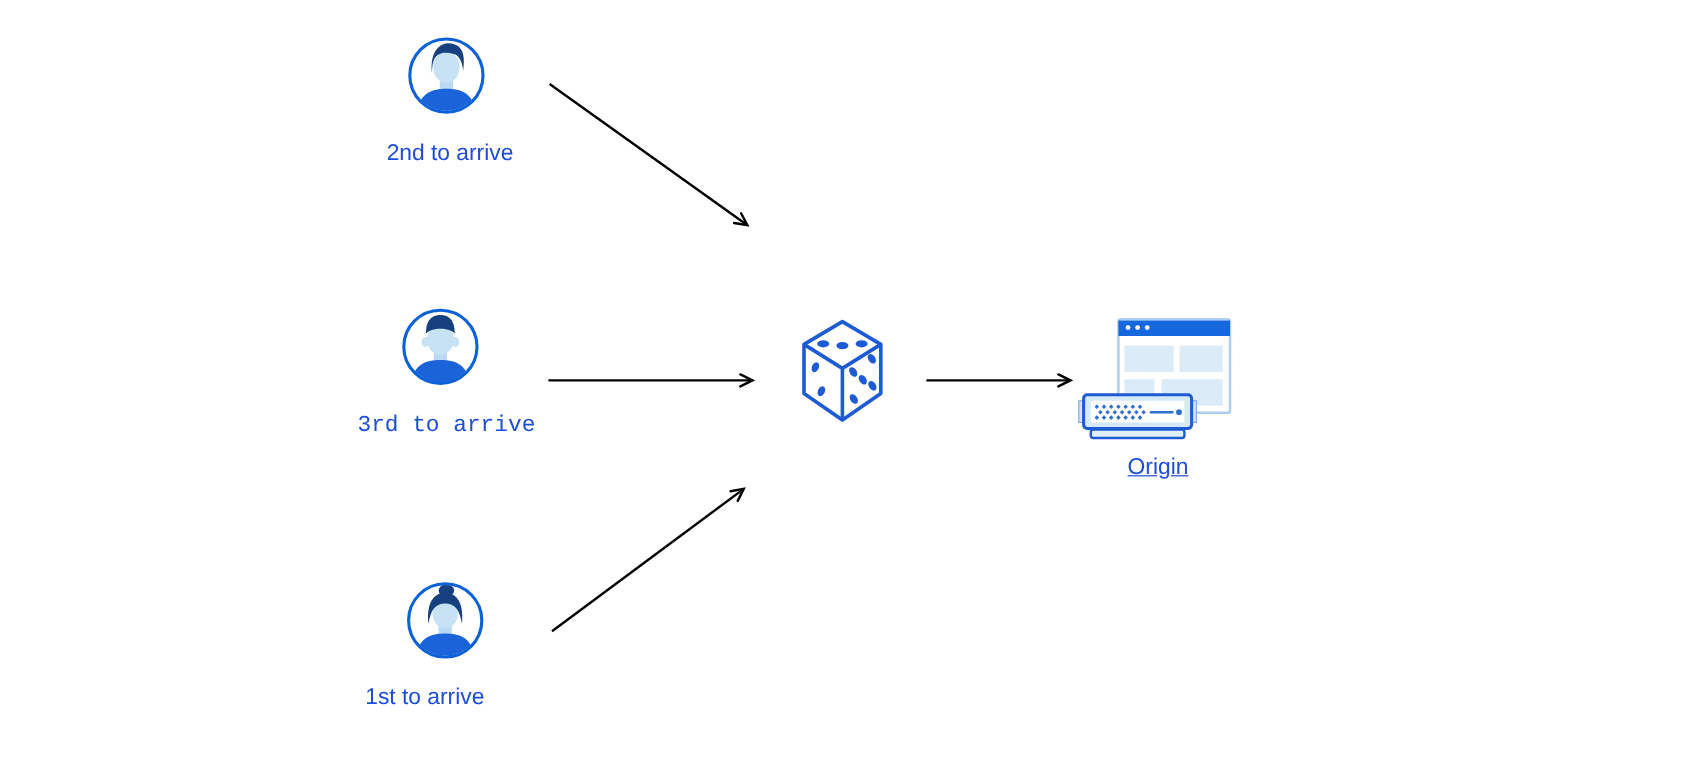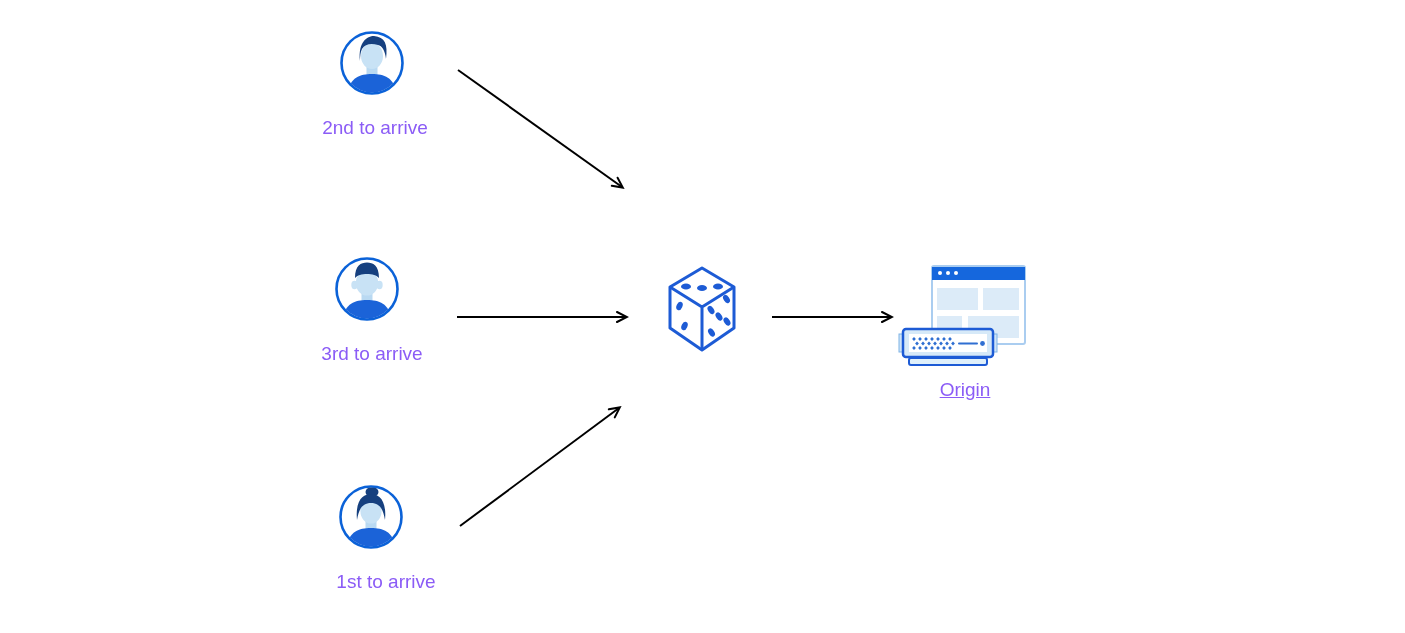--- a/index.html
+++ b/index.html
@@ -10,21 +10,21 @@
     background: #ffffff;
     overflow: hidden;
     font-family: "Liberation Sans", sans-serif;
   }
   .abs { position: absolute; }
   .node-label {
     position: absolute;
     transform: translateX(-50%);
     font-size: 19px;
     line-height: 22px;
-    color: #8b5cf6;
+    color: #1d4ed8;
     white-space: nowrap;
   }
   svg { display: block; }
   .arrows-layer { position: absolute; left: 0; top: 0; pointer-events: none; }
 </style>
 </head>
 <body>
 
 <div class="canvas">
 
@@ -57,40 +57,40 @@
       <g clip-path="url(#clipB)">
         <path d="M27.5,31 h11 v16 h-11 Z" fill="#b9d9f2"></path>
         <path d="M8,66 C10,48 20,44 33,44 C46,44 56,48 58,66 Z" fill="#1b63d8"></path>
         <ellipse cx="20.5" cy="29" rx="3.2" ry="4.2" fill="#c8e2f5"></ellipse>
         <ellipse cx="45.5" cy="29" rx="3.2" ry="4.2" fill="#c8e2f5"></ellipse>
         <ellipse cx="33" cy="27" rx="11.2" ry="12.6" fill="#c8e2f5"></ellipse>
         <path d="M21,22 C21,9.5 27,6.5 33,6.5 C39,6.5 45,9.5 45,22 C41,16.5 25,16.5 21,22 Z" fill="#16407f"></path>
       </g>
     </svg>
   </div>
-  <div class="node-label" style="left:372px; top:343px;">3rd to arrive</div>
+  <div class="node-label" style="left:372px; top:343px;font-family:Liberation Mono, monospace;">3rd to arrive</div>
 
   <div class="abs" style="left:338px; top:484px;">
     <svg width="66" height="66" viewBox="0 0 66 66">
       <defs>
           <clipPath id="clipC">
             <circle cx="33" cy="33" r="29.5"></circle>
           </clipPath>
         </defs>
       <circle cx="33" cy="33" r="30.5" fill="#ffffff" stroke="#0b62d8" stroke-width="2.6"></circle>
       <g clip-path="url(#clipC)">
         <ellipse cx="34" cy="8" rx="6.5" ry="5" fill="#16407f"></ellipse>
         <path d="M27.5,31 h11 v16 h-11 Z" fill="#b9d9f2"></path>
         <path d="M8,66 C10,48 20,44 33,44 C46,44 56,48 58,66 Z" fill="#1b63d8"></path>
         <ellipse cx="33" cy="27" rx="10.6" ry="12.6" fill="#c8e2f5"></ellipse>
         <path d="M19,36 C17,15 26,10 33,10 C40,10 49,15 47,36 C45,24 41,19 33,19 C25,19 21,24 19,36 Z" fill="#16407f"></path>
       </g>
     </svg>
   </div>
-  <div class="node-label" style="left:386px; top:571px;">1st to arrive</div>
+  <div class="node-label" style="left:354px; top:571px;">1st to arrive</div>
 
   <div class="abs" style="left:666px; top:265px;">
     <svg width="72" height="88" viewBox="0 0 72 88">
       <g stroke="#1d5bd5" stroke-width="3" stroke-linejoin="round" fill="#ffffff">
         <path d="M36,3 L68,22 L68,63 L36,85 L4,63 L4,22 Z"></path>
         <path d="M4,22 L36,42 L68,22 M36,42 L36,85" fill="none"></path>
       </g>
       <g fill="#1d5bd5">
 
         <ellipse cx="20" cy="21.5" rx="5" ry="3"></ellipse>

